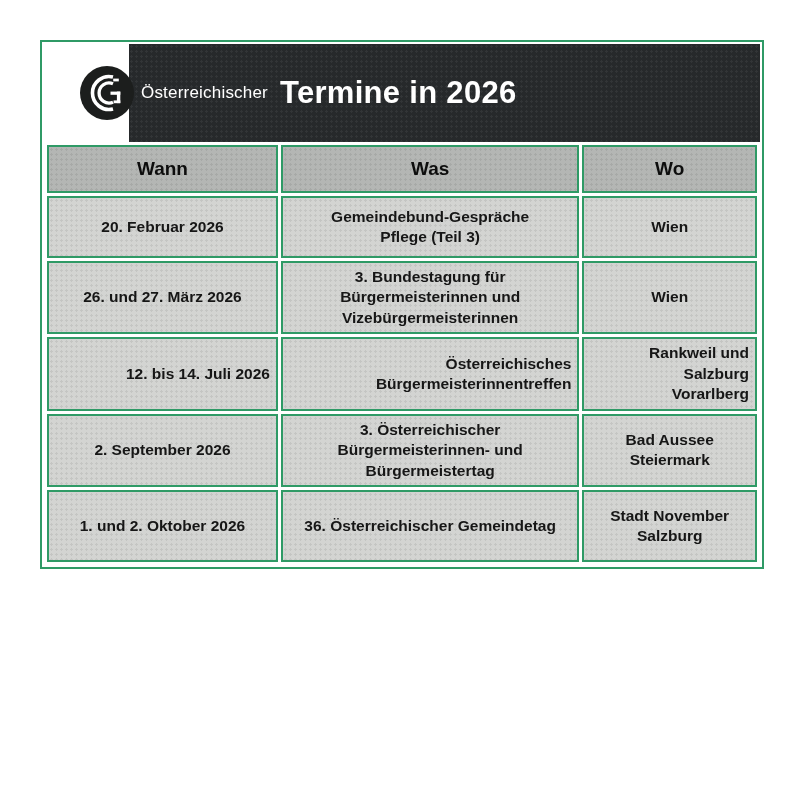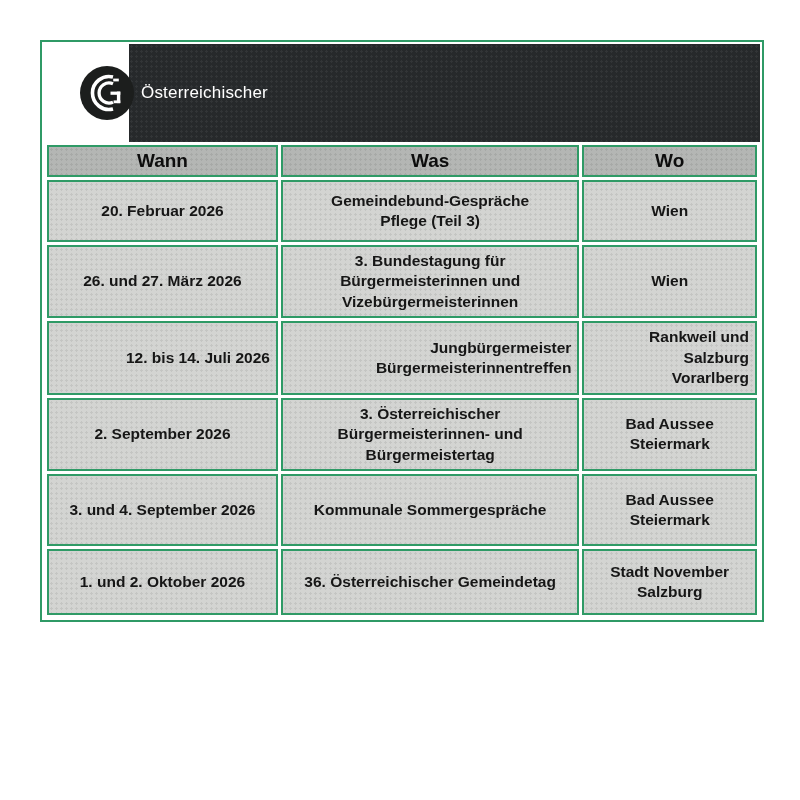--- a/index.html
+++ b/index.html
@@ -79,21 +79,21 @@
   col.c-wo{width:24.8%;}
   th,td{
     border:2px solid var(--green);
     text-align:center;
     vertical-align:middle;
     background-image:radial-gradient(rgba(0,0,0,0.07) 1px, transparent 1.3px);
     background-size:5px 5px;
   }
   th{
     background-color:var(--head-gray);
-    height:32px;
+    height:48px;
     font-size:19px;
     font-weight:700;
     color:#0d0d0d;
   }
   td{
     background-color:var(--cell-gray);
     font-size:15.5px;
     font-weight:600;
     line-height:1.32;
     padding:4px 6px;
@@ -120,20 +120,21 @@
         <path d="M 33 17.8 A 10 10 0 1 0 33 36.2" fill="none" stroke="#ffffff" stroke-width="3.3"></path>
         <rect x="30.5" y="25.6" width="9.8" height="3.2" fill="#ffffff"></rect>
         <rect x="36.9" y="25.6" width="3.4" height="11.5" fill="#ffffff"></rect>
         <rect x="33.6" y="34.4" width="6.7" height="2.8" fill="#ffffff"></rect>
         <rect x="33.2" y="12.6" width="5.6" height="2.8" fill="#ffffff"></rect>
       </svg>
     </div>
     <div class="logo-text">
       <div>Österreichischer</div>
     </div>
+    <h1 class="band-title">Termine in 2026</h1>
   </div>
 
   <table>
     <colgroup>
       <col class="c-wann">
         <col class="c-was">
         <col class="c-wo">
     </colgroup>
     <thead>
       <tr>
@@ -166,21 +167,21 @@
           </td>
           <td>
             <div>Wien</div>
           </td>
         </tr>
         <tr>
           <td>
             <div>12. bis 14. Juli 2026</div>
           </td>
           <td>
-            <div>Jungbürgermeister</div>
+            <div>Österreichisches</div>
             <div>Bürgermeisterinnentreffen</div>
           </td>
           <td>
             <div>Rankweil und Salzburg</div>
             <div>Vorarlberg</div>
           </td>
         </tr>
         <tr>
           <td>
             <div>2. September 2026</div>
@@ -190,32 +191,20 @@
             <div>Bürgermeisterinnen- und</div>
             <div>Bürgermeistertag</div>
           </td>
           <td>
             <div>Bad Aussee</div>
             <div>Steiermark</div>
           </td>
         </tr>
         <tr>
           <td>
-            <div>3. und 4. September 2026</div>
-          </td>
-          <td>
-            <div>Kommunale Sommergespräche</div>
-          </td>
-          <td>
-            <div>Bad Aussee</div>
-            <div>Steiermark</div>
-          </td>
-        </tr>
-        <tr>
-          <td>
             <div>1. und 2. Oktober 2026</div>
           </td>
           <td>
             <div>36. Österreichischer Gemeindetag</div>
           </td>
           <td>
             <div>Stadt November</div>
             <div>Salzburg</div>
           </td>
         </tr>

